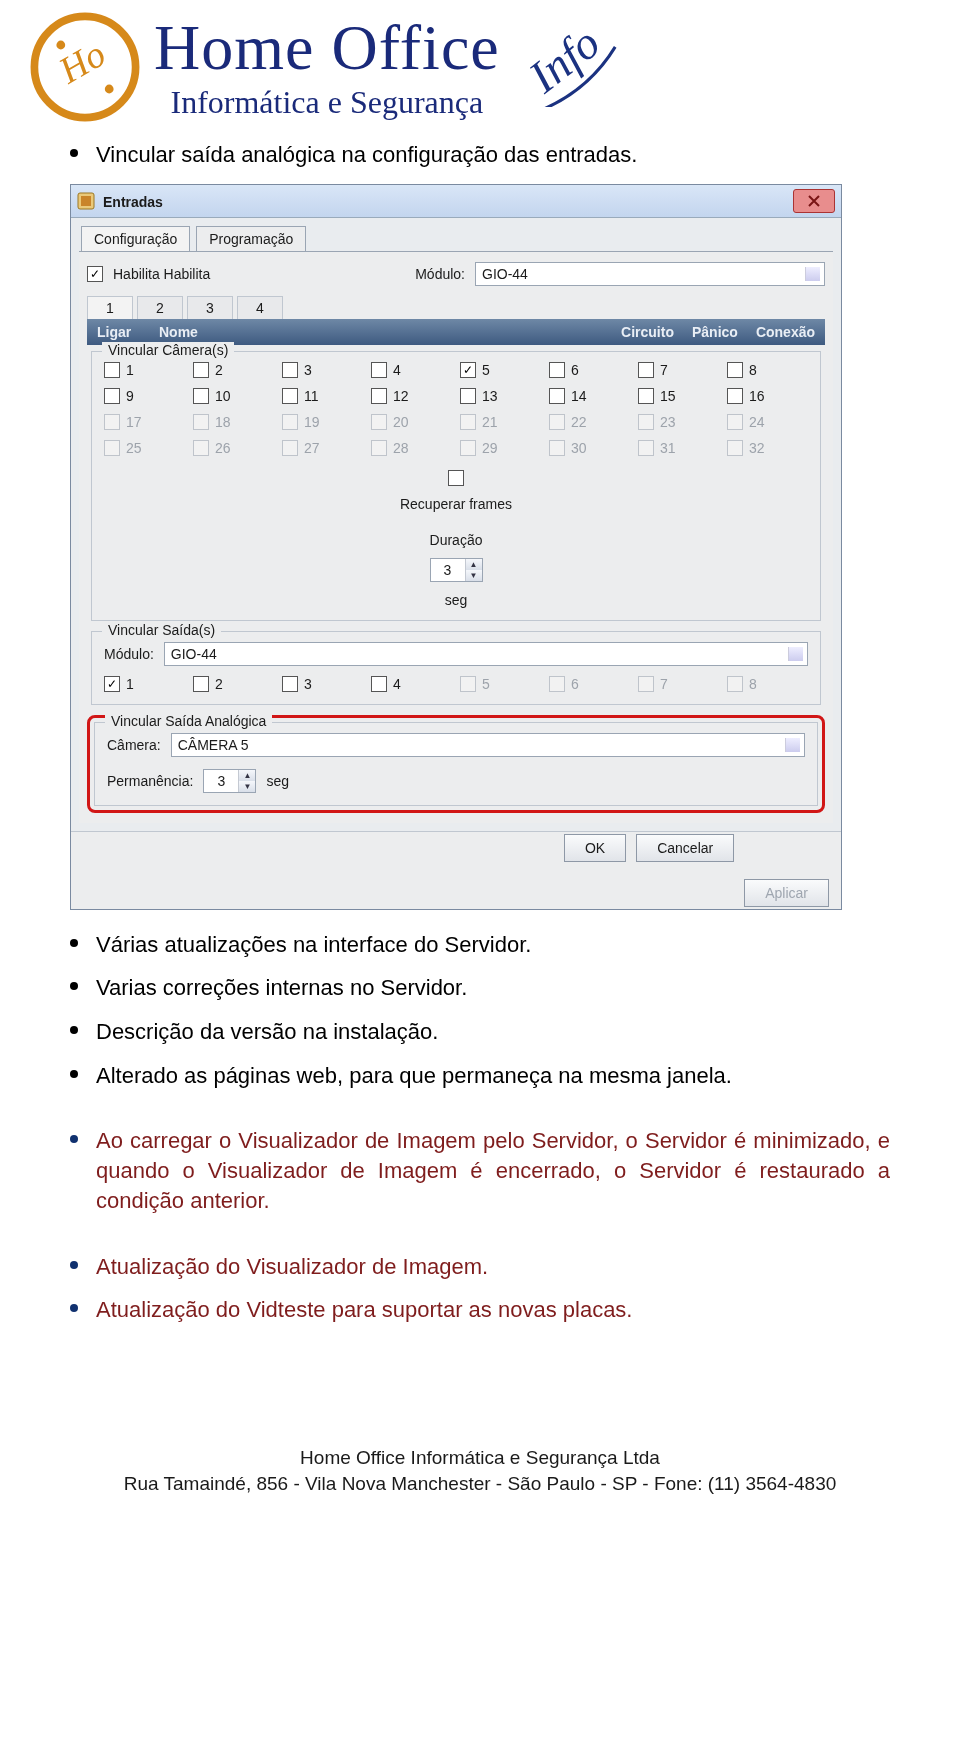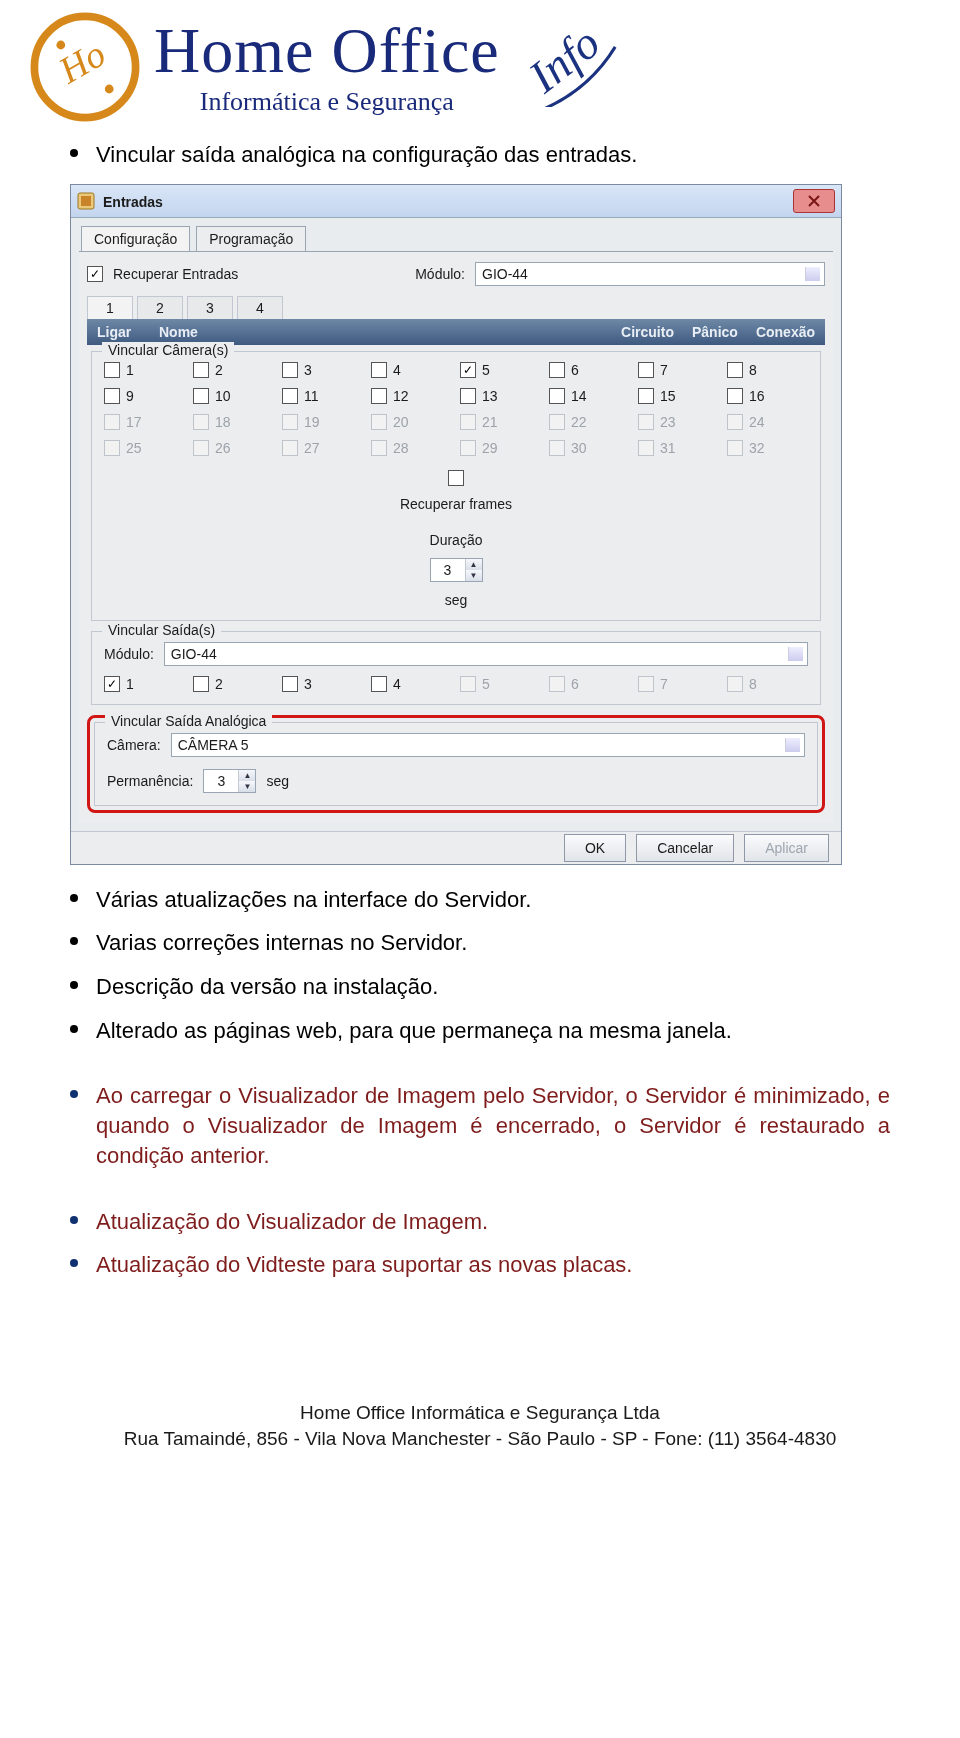--- a/index.html
+++ b/index.html
@@ -9,21 +9,21 @@
     font-family: Arial, Helvetica, sans-serif;
     width: 960px;
   }
   .page { width: 960px; padding: 12px 30px 30px 30px; box-sizing: border-box; }
 
   
   .brand { display: flex; align-items: center; gap: 14px; margin-bottom: 18px; }
   .ho-badge { width: 110px; height: 110px; flex-shrink: 0; }
   .brand-text { display: flex; flex-direction: column; line-height: 1; }
   .brand-main { font-family: Georgia, 'Times New Roman', serif; font-size: 64px; color: #1a2a7a; letter-spacing: 1px; font-weight: 500; }
-  .brand-sub { font-family: Georgia, 'Times New Roman', serif; font-size: 26px; color: #1a2a7a; margin-top: 6px; text-align: center; }
+  .brand-sub { font-family: Georgia, 'Times New Roman', serif; font-size: 32px; color: #1a2a7a; margin-top: 6px; text-align: center; }
   .info-script { width: 120px; height: 80px; margin-left: -4px; }
 
   
   .content { padding: 0 40px; }
   .bullet-line { display: flex; align-items: flex-start; gap: 18px; color: #7f1d1d; font-size: 22px; margin: 8px 0 14px 0; }
   .bullet-line.black { color: #000; }
   .bullet-dot { width: 8px; height: 8px; border-radius: 50%; background: #10316f; margin-top: 9px; flex-shrink: 0; }
   .bullet-line.black .bullet-dot { background: #000; }
   .bullet-text { flex: 1; line-height: 1.35; }
   .justify { text-align: justify; }
@@ -79,21 +79,21 @@
 
   .mid-row { display: flex; align-items: center; gap: 10px; margin-top: 14px; justify-content: center; flex-direction: column; }
   .num-spin { display: inline-flex; border: 1px solid #9aa5b3; height: 22px; background: #fff; }
   .num-spin .val { width: 34px; text-align: center; line-height: 22px; font-size: 14px; }
   .num-spin .arrows { width: 16px; display: flex; flex-direction: column; border-left: 1px solid #c4c9d2; }
   .num-spin .arrows div { flex: 1; font-size: 8px; text-align: center; line-height: 11px; color: #334; background: linear-gradient(#f5f7fb, #d9dfe9); }
 
   .highlight-red { border: 3px solid #d11616; border-radius: 8px; padding: 4px; }
   .btn-row { display: flex; justify-content: flex-end; gap: 10px; padding: 2px 12px; background: #ecedee; border-top: 1px solid #c0c7d0; }
   .btn { border: 1px solid #8e98a6; background: linear-gradient(#fafbfc, #e1e4e9); height: 26px; padding: 0 20px; font-size: 14px; display: inline-flex; align-items: center; }
-  .btn.disabled { color: #9fa6b0; }
+  .btn.disabled { color: #9fa6b0; margin-top: 45px; }
 
   .footer { margin-top: 120px; text-align: center; font-size: 19px; color: #1a1a1a; line-height: 1.4; }
 
 </style>
 </head>
 <body>
 
 <div class="page">
 
   <div class="brand">
@@ -139,21 +139,21 @@
       </div>
 
       <div class="tab-row">
         <div class="tab active">Configuração</div>
         <div class="tab">Programação</div>
       </div>
 
       <div class="tab-body">
         <div class="row">
           <span class="cb checked"></span>
-          <span class="lbl">Recuperar Entradas</span>
+          <span class="lbl">Habilita Habilita</span>
           <span class="spacer"></span>
           <span class="lbl">Módulo:</span>
           <span class="sel" style="min-width:320px">
               <span>GIO-44</span>
             </span>
         </div>
 
         <div class="small-tab-row">
           <div class="small-tab active">1</div>
           <div class="small-tab">2</div>

